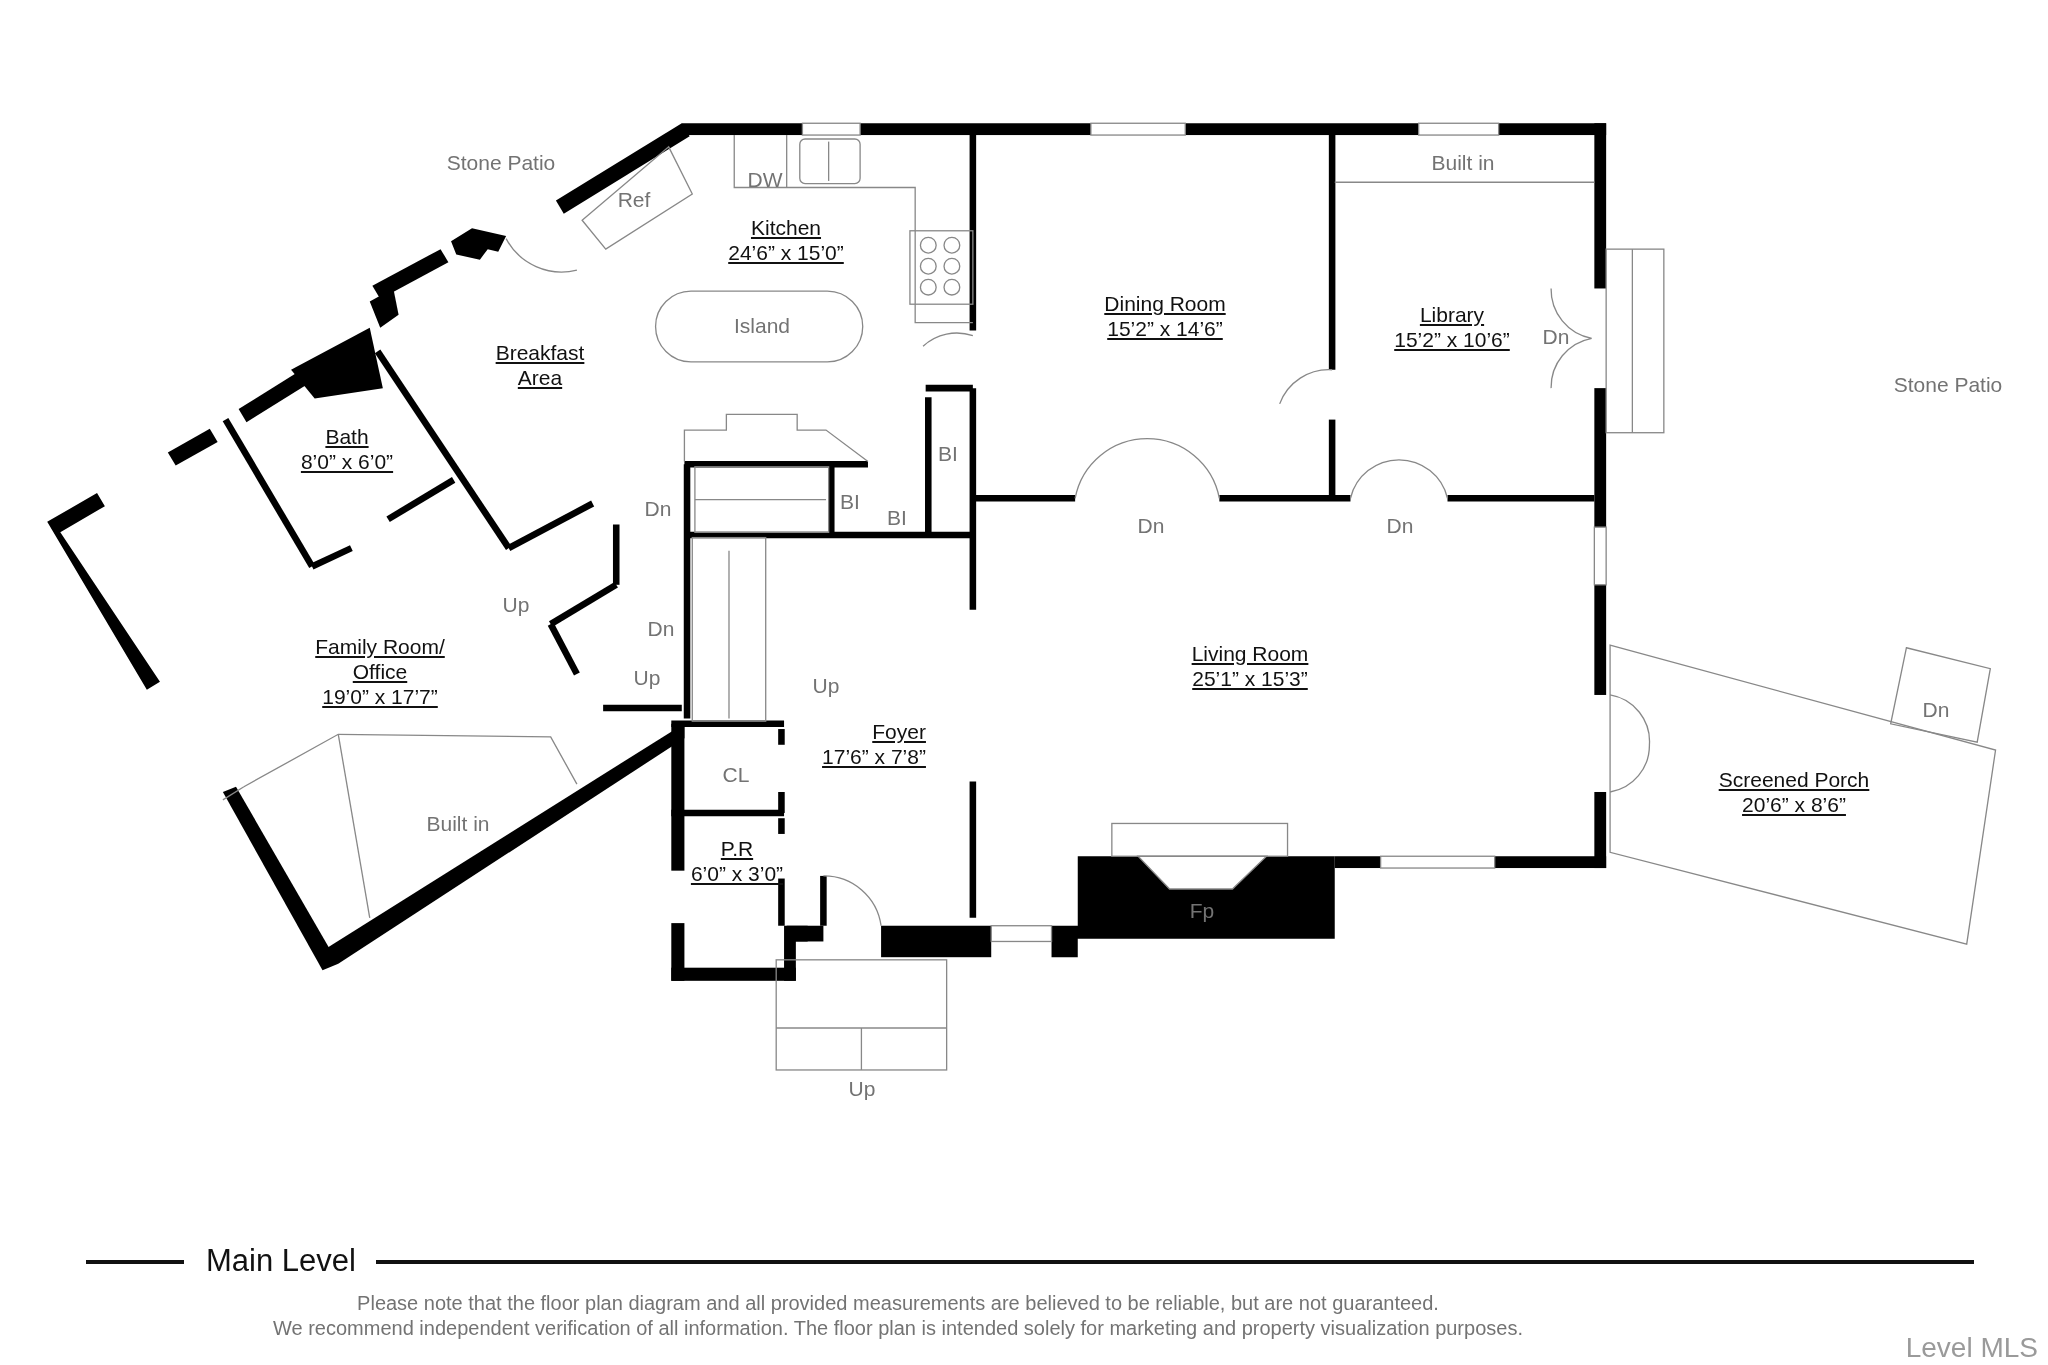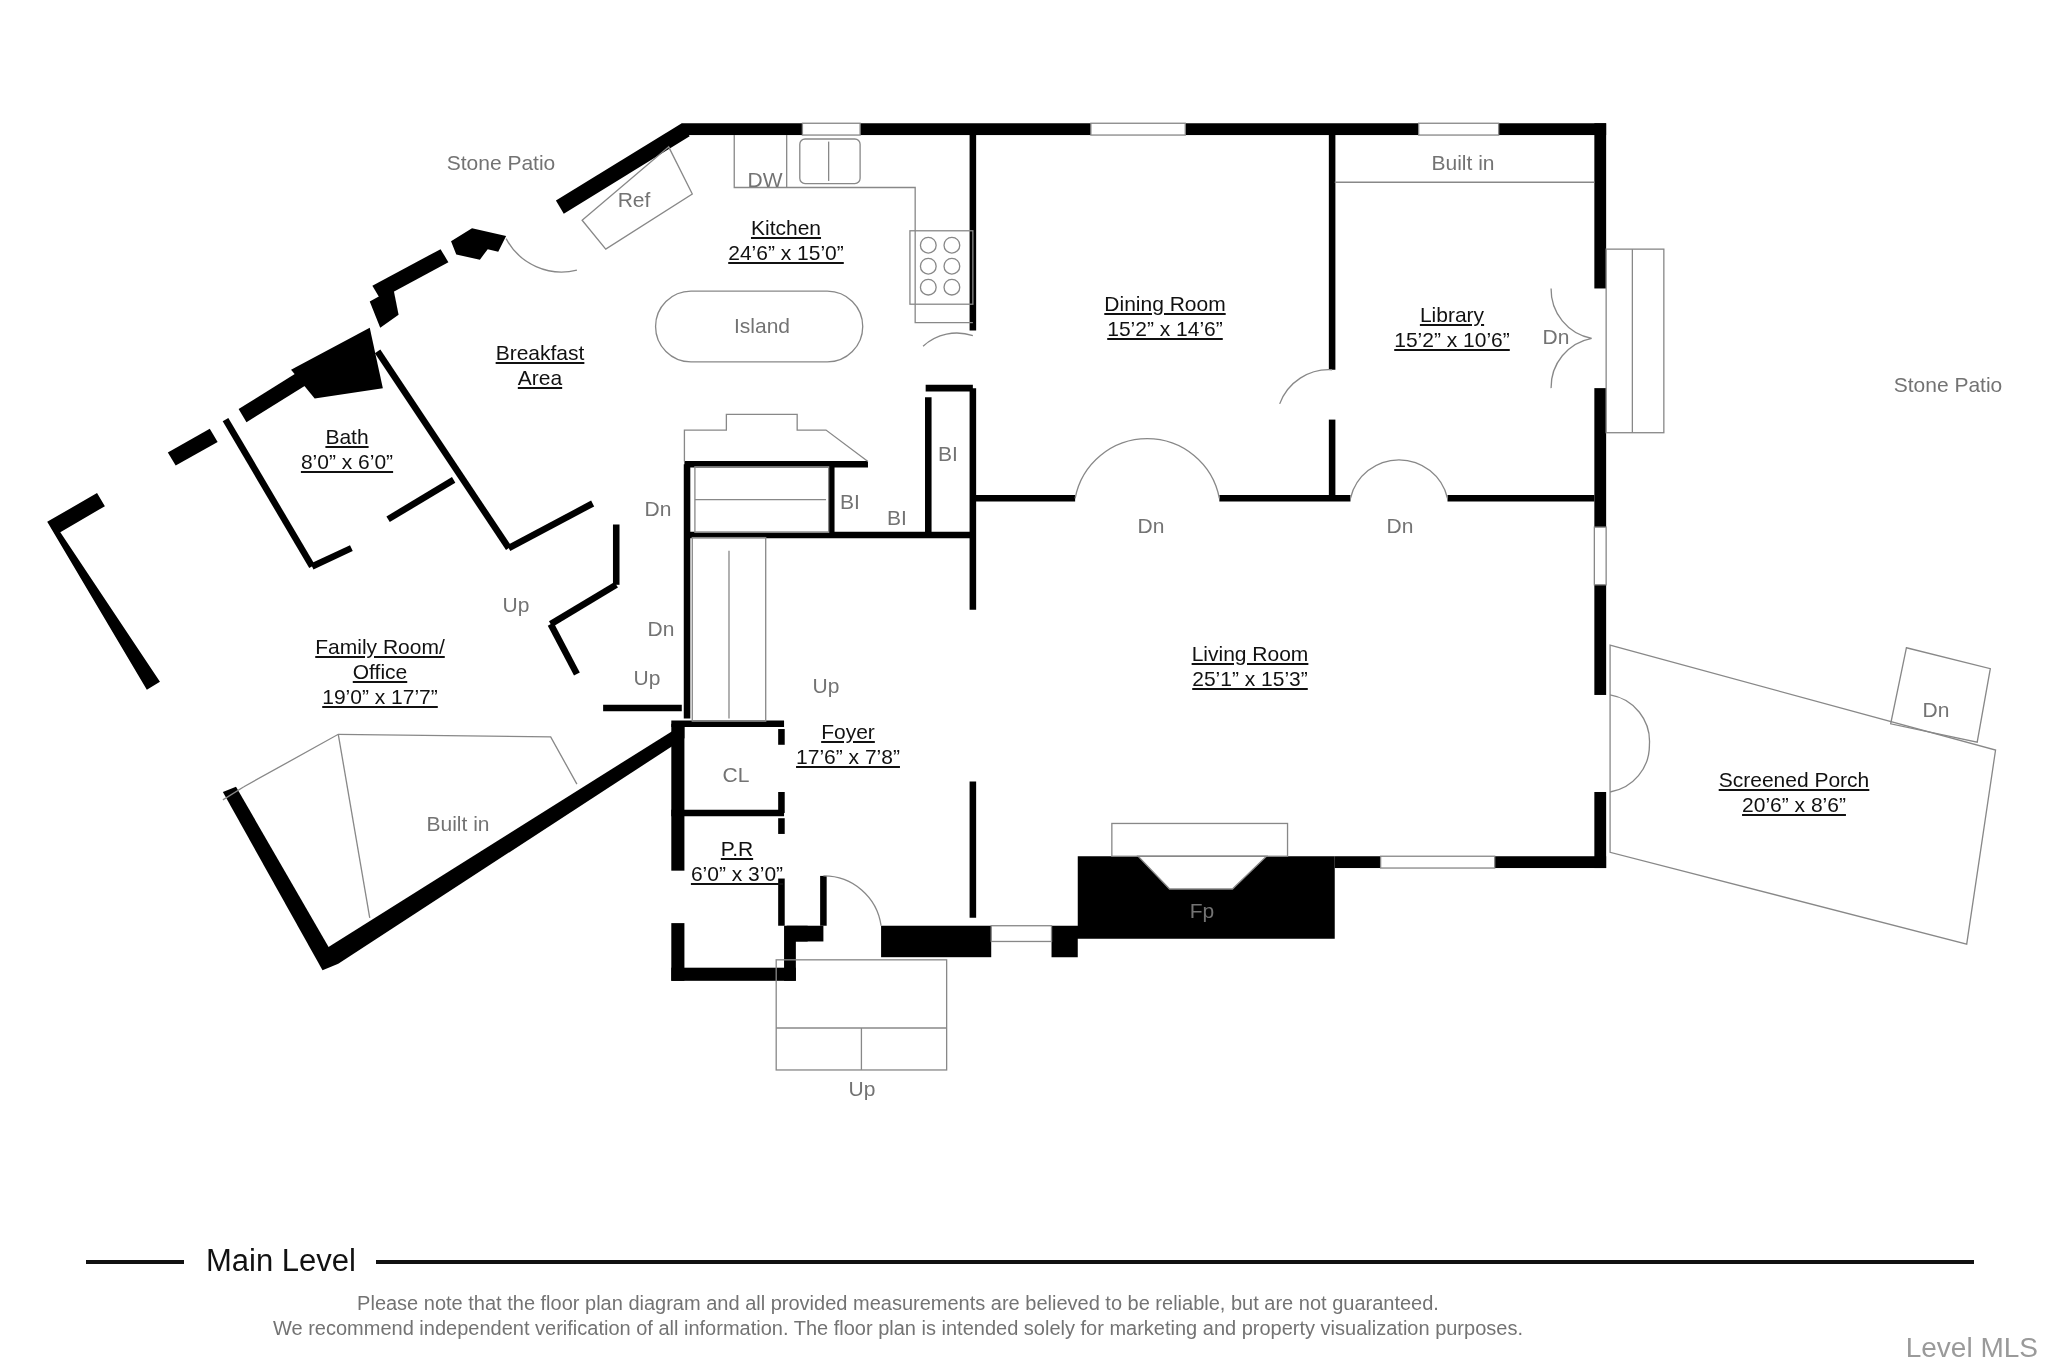--- a/index.html
+++ b/index.html
@@ -170,21 +170,21 @@
 </div>
 <div class="lbl" style="left:380px;top:614px;margin-top:20px;">
   <span>Family Room/</span>
   <span class="dim">Office</span>
   <span class="dim">19’0” x 17’7”</span>
 </div>
 <div class="lbl" style="left:1250px;top:641px;">
   <span>Living Room</span>
   <span class="dim">25’1” x 15’3”</span>
 </div>
-<div class="lbl" style="left:848px;top:719px;">
+<div class="lbl" style="left:874px;top:719px;text-align:right;">
   <span>Foyer</span>
   <span class="dim">17’6” x 7’8”</span>
 </div>
 <div class="lbl" style="left:737px;top:836px;">
   <span>P.R</span>
   <span class="dim">6’0” x 3’0”</span>
 </div>
 <div class="lbl" style="left:1794px;top:767px;">
   <span>Screened Porch</span>
   <span class="dim">20’6” x 8’6”</span>

